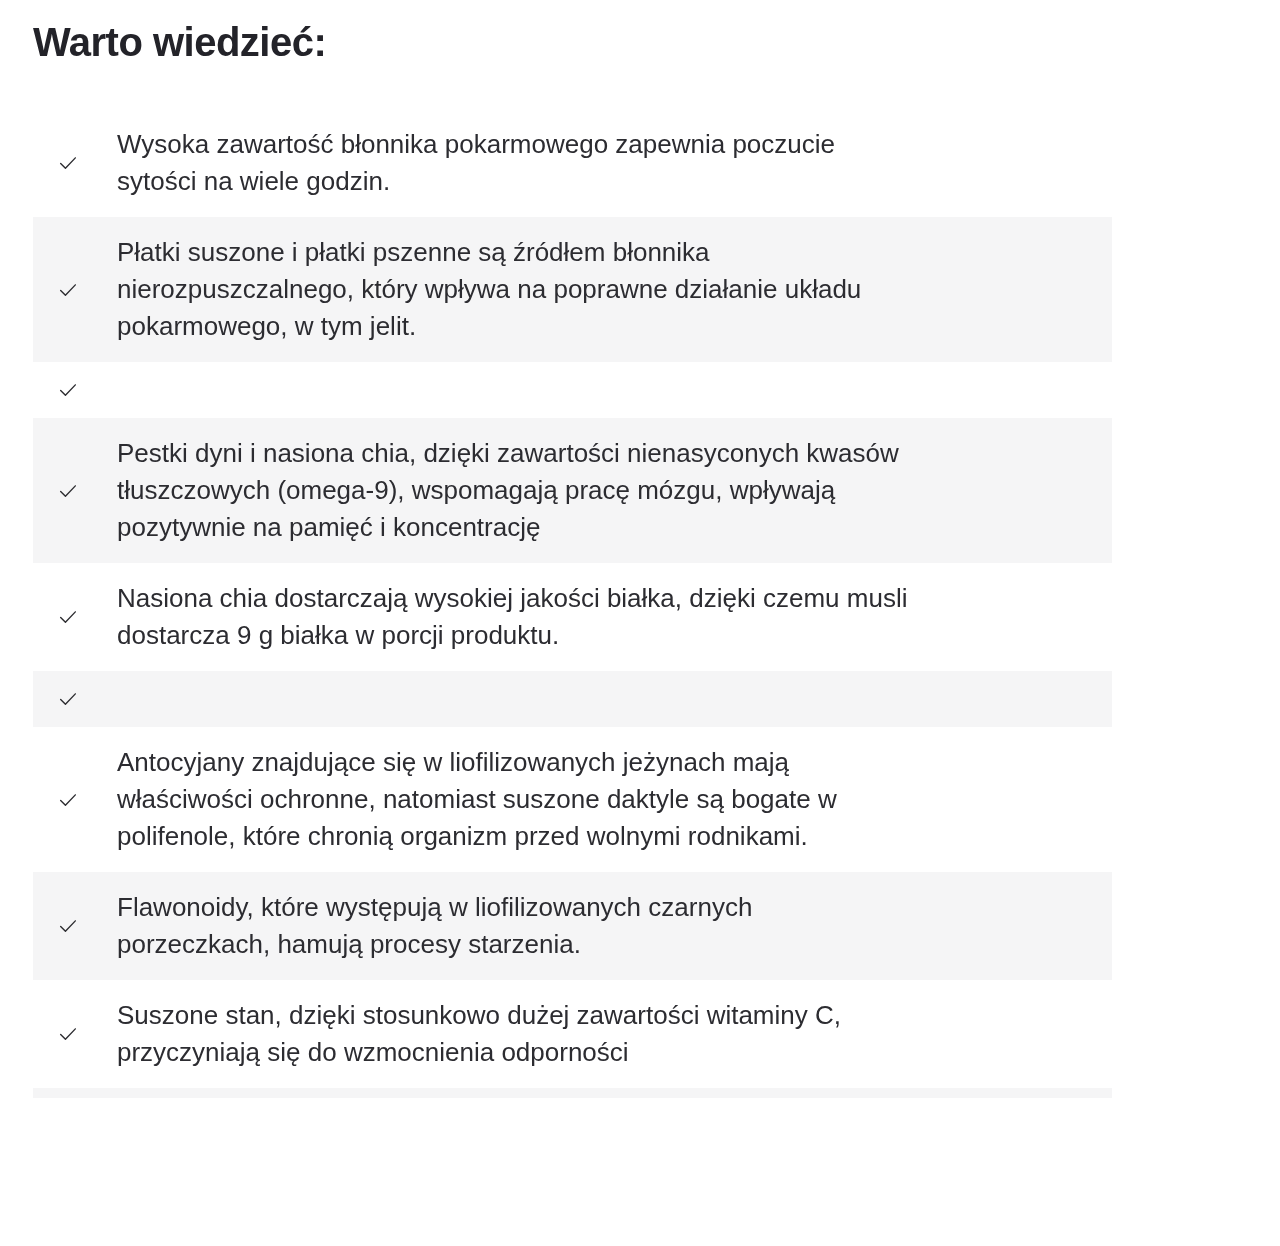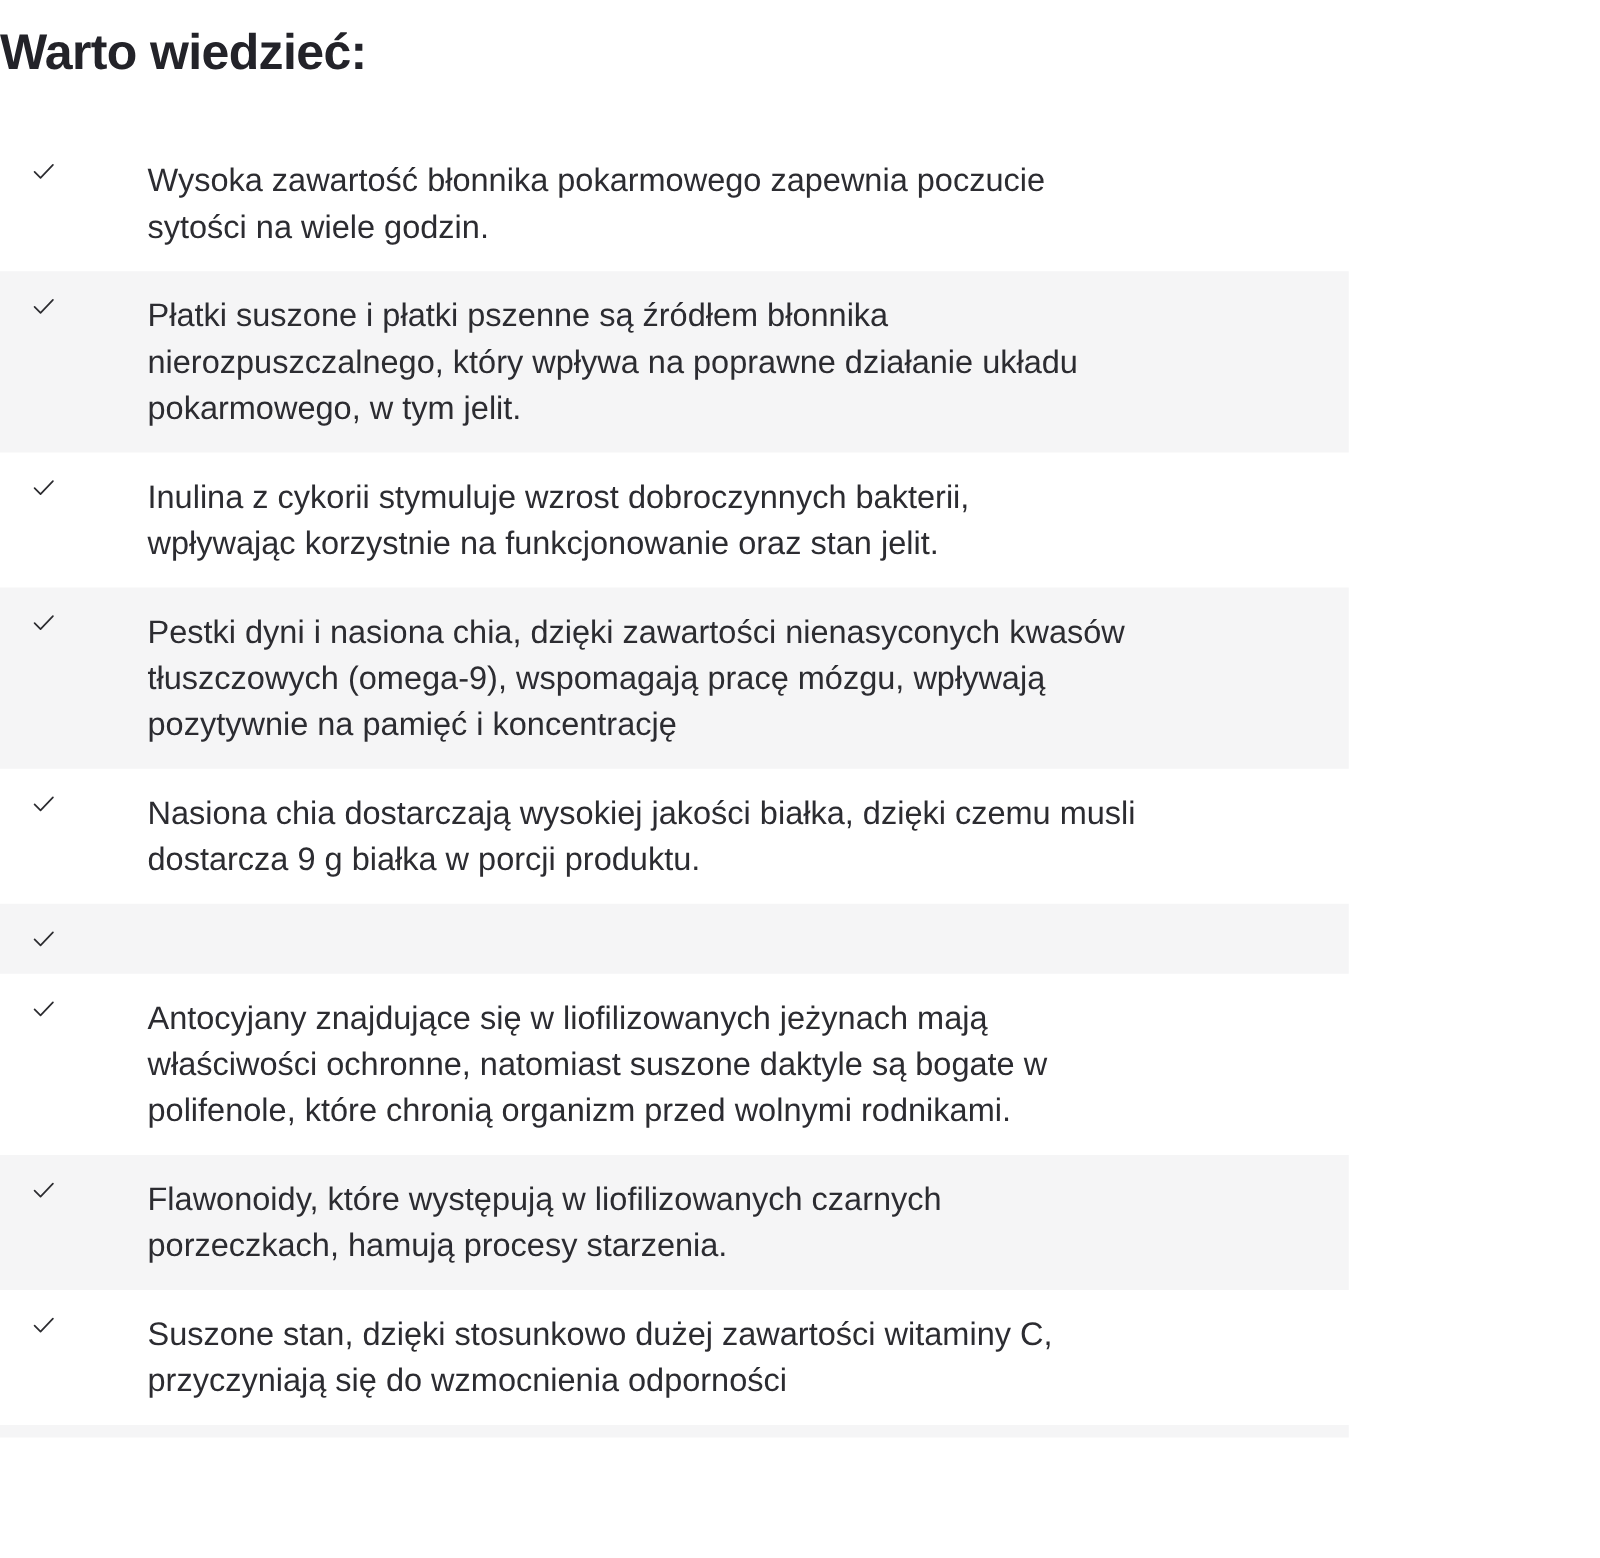--- a/index.html
+++ b/index.html
@@ -12,42 +12,42 @@
   *{box-sizing:border-box;}
   html,body{margin:0;padding:0;}
   body{
     width:1280px;
     height:1246px;
     background:var(--bg);
     font-family:"Liberation Sans","DejaVu Sans",sans-serif;
     overflow:hidden;
   }
   .section{
+    margin-left:33px;
     width:1079px;
   }
   .section-title{
     margin:14px 0 0 0;
     padding-top:4px;
     font-size:40px;
     line-height:48px;
     font-weight:800;
     letter-spacing:-0.5px;
     color:var(--title);
   }
   .benefits{
     list-style:none;
     margin:43px 0 0 0;
     padding:0;
   }
   .row{
     display:flex;
-    align-items:flex-start;
+    align-items:center;
     padding:17px 40px 17px 24px;
     background:transparent;
-    gap:34px;
   }
   .row:nth-child(even){
     background:var(--stripe);
   }
   .check{
     flex:0 0 22px;
     width:22px;
     height:22px;
     margin-right:38px;
     display:inline-flex;
@@ -104,22 +104,20 @@
 nierozpuszczalnego, który wpływa na poprawne działanie układu
 pokarmowego, w tym jelit.</p>
   </li>
 
   <li class="row">
     <span class="check">
       <svg viewBox="0 0 24 24" aria-hidden="true">
         <path d="M4 12.6 L9.2 17.8 L20 6.4"></path>
       </svg>
     </span>
-    <p class="text">Inulina z cykorii stymuluje wzrost dobroczynnych bakterii,
-wpływając korzystnie na funkcjonowanie oraz stan jelit.</p>
   </li>
 
   <li class="row">
     <span class="check">
       <svg viewBox="0 0 24 24" aria-hidden="true">
         <path d="M4 12.6 L9.2 17.8 L20 6.4"></path>
       </svg>
     </span>
     <p class="text">Pestki dyni i nasiona chia, dzięki zawartości nienasyconych kwasów
 tłuszczowych (omega-9), wspomagają pracę mózgu, wpływają

